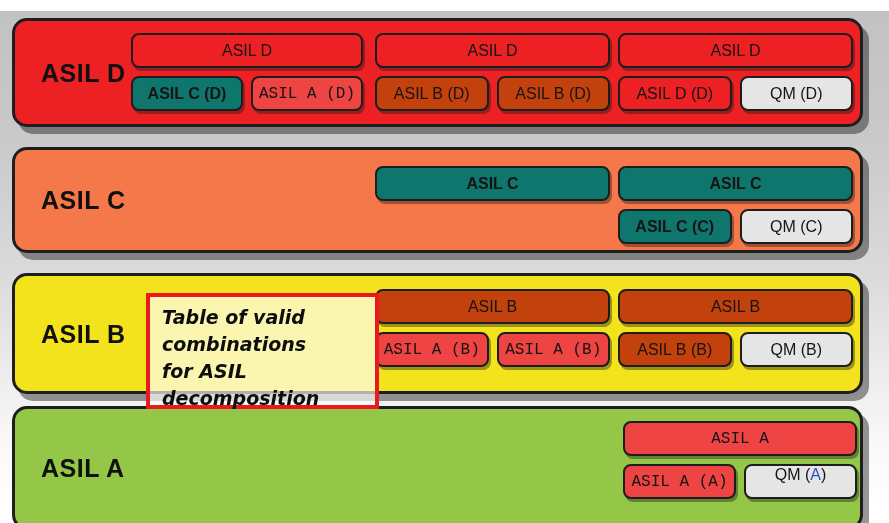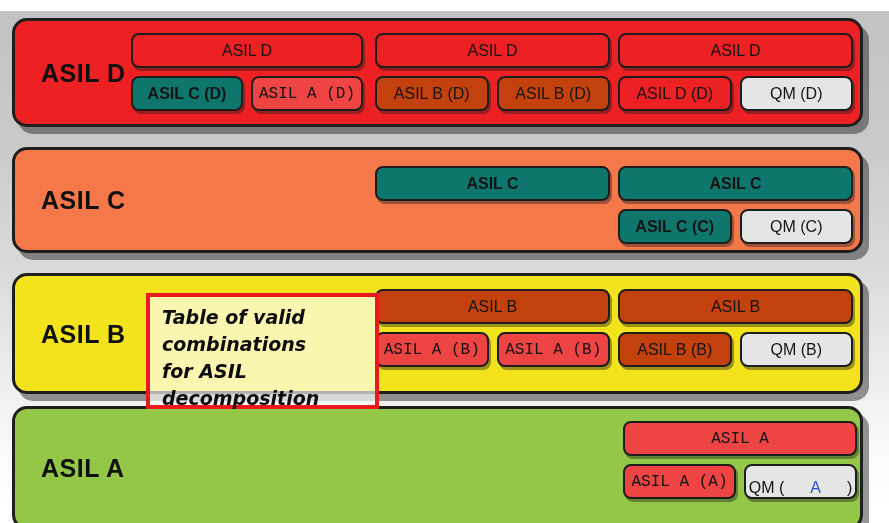--- a/index.html
+++ b/index.html
@@ -52,21 +52,21 @@
     position: absolute; left: 146px; top: 293px; width: 233px; height: 116px;
     border: 4px solid #e9191d; background: rgba(255,255,252,0.66);
     z-index: 5;
   }
   .annotation p {
     margin: 7px 0 0 12px; width: 176px;
     font-family: "DejaVu Sans", sans-serif; font-style: italic; font-weight: bold;
     font-size: 19px; line-height: 27px; color: #0d0d0d;
   }
   .letter-blue { color: #2b50c8; }
-  .nowrap-join { display:flex; align-items:flex-end;gap:26px; }
+  .nowrap-join { display:flex; align-items:flex-start; }
 </style>
 </head>
 <body>
 
 <div class="canvas">
 
   <div class="backdrop"></div>
 
   <section class="band band-d">
     <h2 class="band-label">ASIL D</h2>

